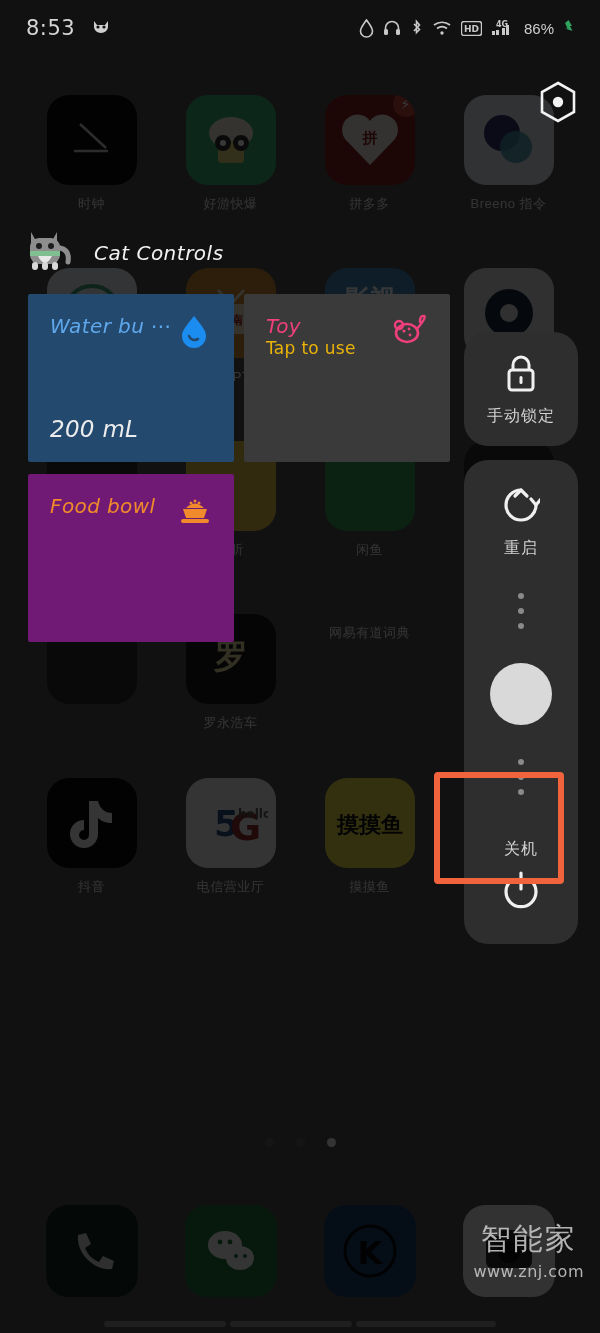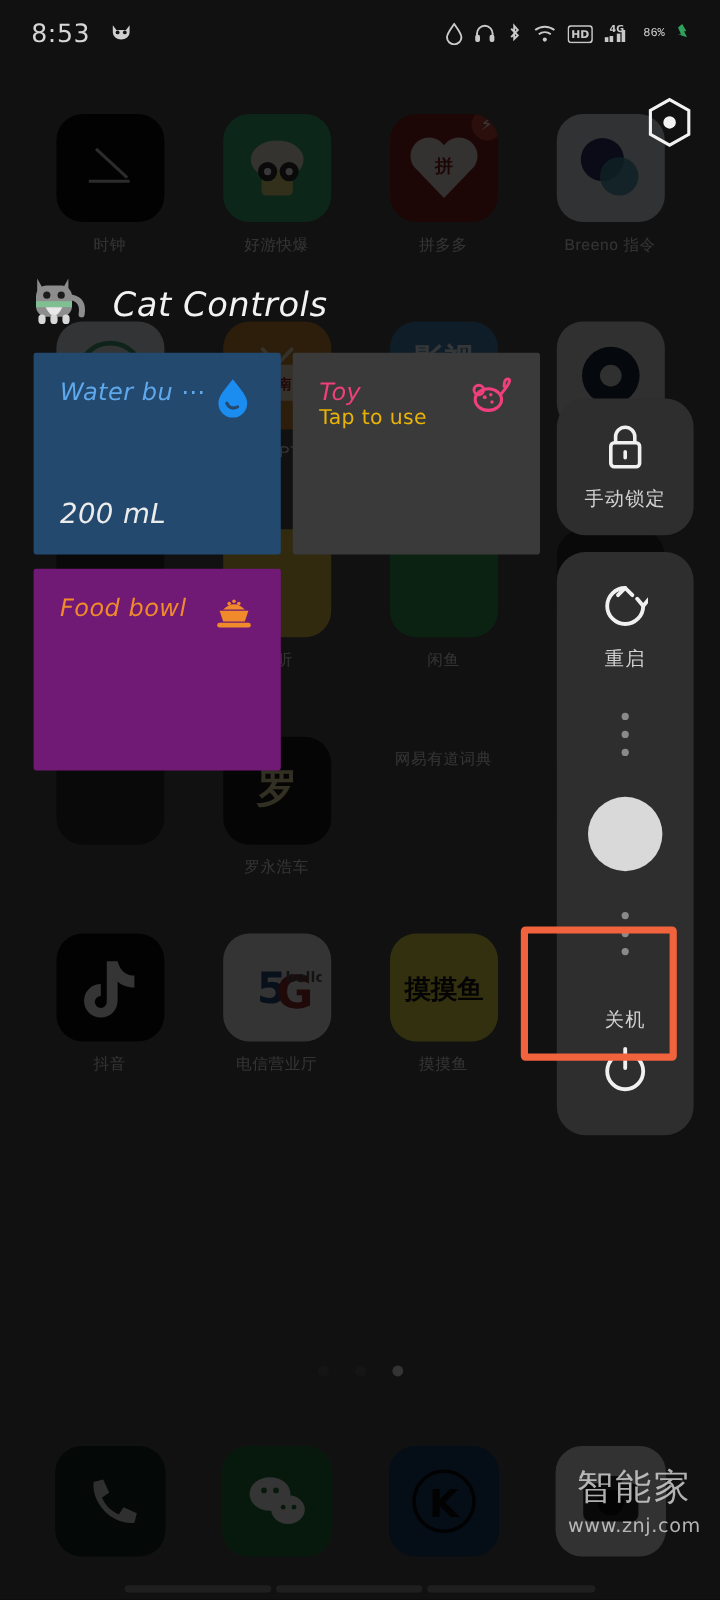--- a/index.html
+++ b/index.html
@@ -71,40 +71,40 @@
     position: absolute; top: 0; left: 0; width: 600px; height: 56px;
     display: flex; align-items: center; justify-content: space-between;
     padding: 0 26px; z-index: 40;
     color: #d8d8d8;
   }
   #status-left { display: flex; align-items: center; gap: 16px; }
   #clock { font-size: 21px; color: #d6d6d6; letter-spacing: .5px;
            font-family: "DejaVu Sans", sans-serif; }
   #status-right { display: flex; align-items: center; gap: 9px; }
   .si { color: #c9c9c9; display: flex; align-items: center; }
-  #battery-pct { font-size: 10px; color: #cfcfcf;
-                 font-family: Liberation Mono, monospace; margin-left: 2px; }
+  #battery-pct { font-size: 15px; color: #cfcfcf;
+                 font-family: Liberation Sans, sans-serif; margin-left: 2px; }
 
   
   #settings-btn {
     position: absolute; top: 82px; right: 22px;
     width: 40px; height: 40px; z-index: 45;
     display: flex; align-items: center; justify-content: center;
   }
 
   
   #cat-controls {
     position: absolute; top: 222px; left: 0; width: 600px; z-index: 30;
   }
   #cc-header {
     display: flex; align-items: center; gap: 14px;
     padding-left: 22px; height: 62px;
   }
   #cc-title {
-    font-size: 28px; color: #f2f2f2;
+    font-size: 20px; color: #f2f2f2;
     font-family: "DejaVu Sans", sans-serif;
     font-style: italic; letter-spacing: .5px; text-align: right;
   }
   #tile-grid {
     margin-top: 10px; padding: 0 28px;
     display: grid; grid-template-columns: 206px 206px;
     gap: 12px 10px; width: 600px;
   }
   .tile {
     border-radius: 2px; padding: 20px 22px;

